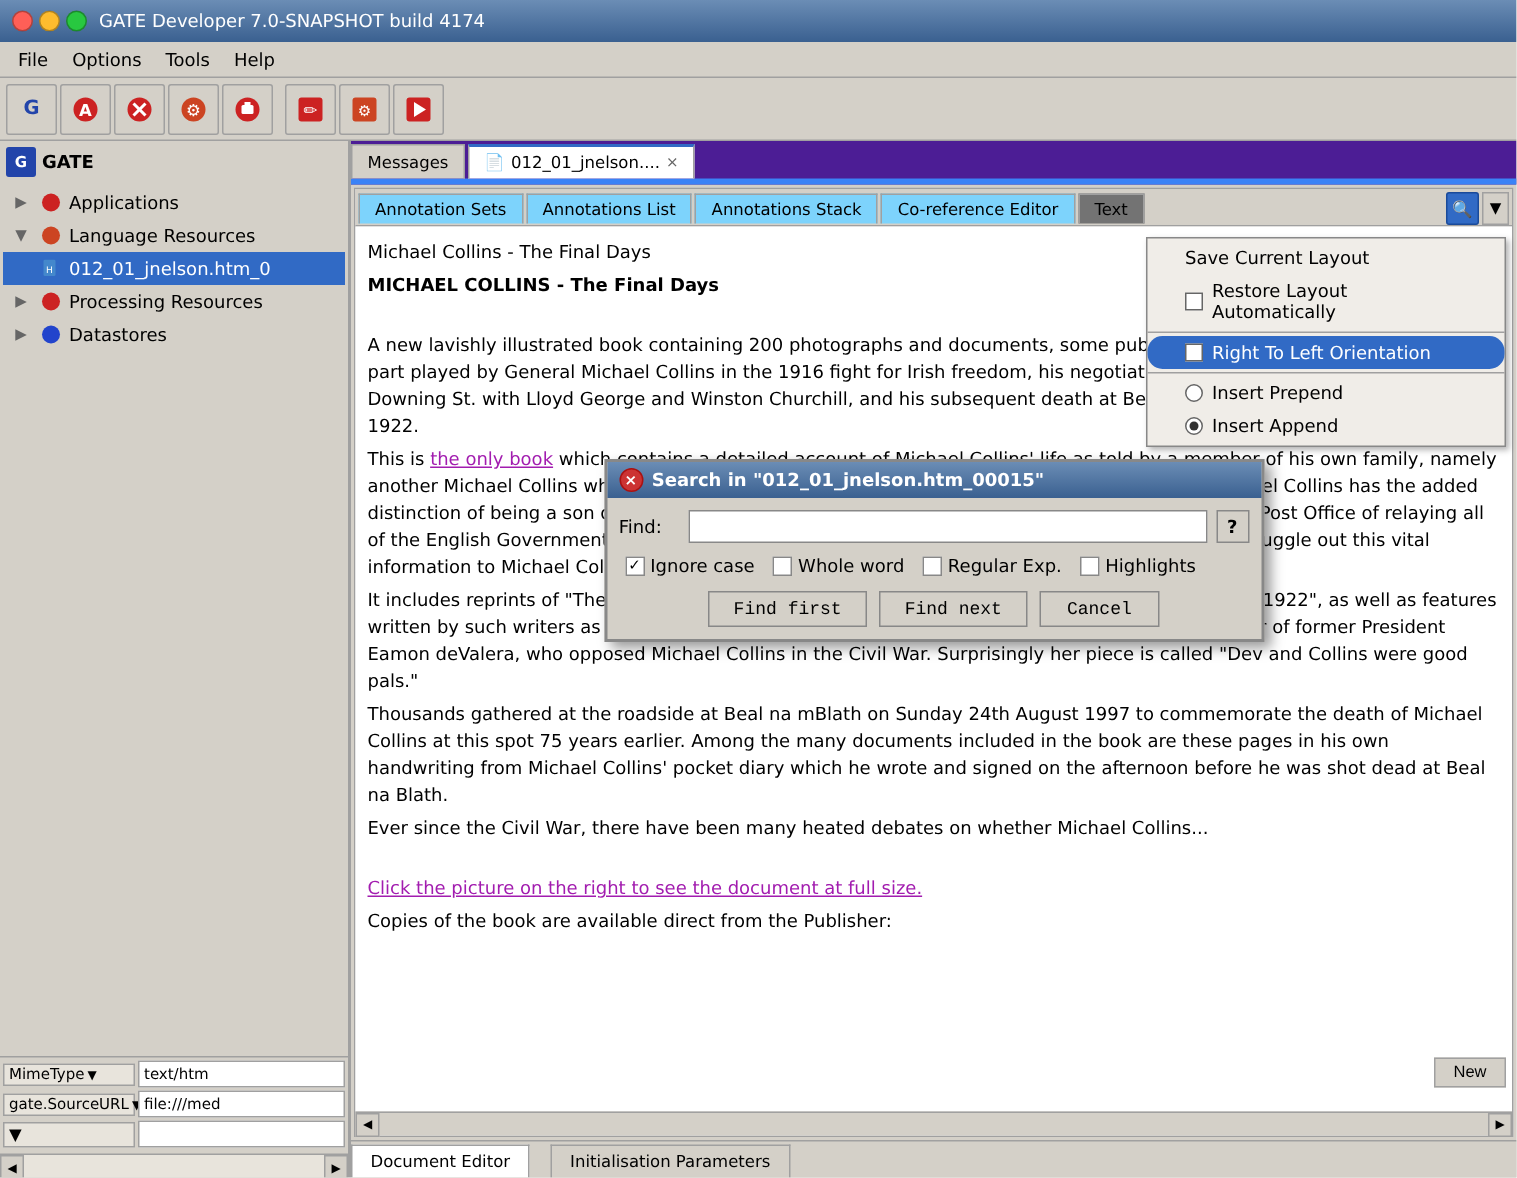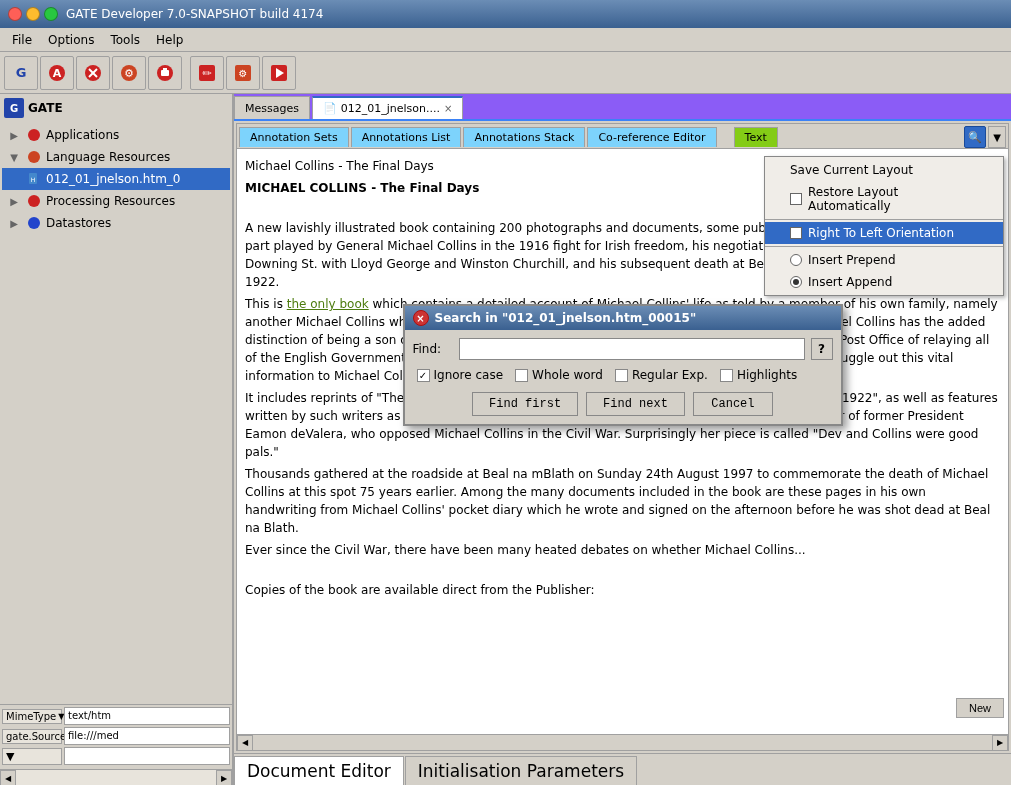--- a/index.html
+++ b/index.html
@@ -93,22 +93,22 @@
     .tree-item.selected { background: #316ac5; color: white; }
     .tree-icon { width: 16px; height: 16px; display: flex; align-items: center; justify-content: center; flex-shrink: 0; }
     .arrow-icon { font-size: 10px; color: #666; }
 
     
     #right-panel { flex: 1; display: flex; flex-direction: column; background: #d4d0c8; }
 
     
     .tab-bar {
       display: flex;
-      background: #8b5cf6;
-      border-bottom: 2px solid #3b82f6;
+      background: #4c1d95;
+      border-bottom: 4px solid #3b82f6;
       padding-top: 2px;
       text-align: right;
     }
     .tab {
       padding: 4px 10px;
       background: #d4d0c8;
       border: 1px solid #a0a0a0;
       border-bottom: none;
       cursor: pointer;
       font-size: 11px;
@@ -131,21 +131,21 @@
     }
     .ann-tab {
       padding: 3px 10px;
       background: #7dd3fc;
       border: 1px solid #a0a0a0;
       border-bottom: none;
       cursor: pointer;
       font-size: 11px;
       margin-right: 2px;
     }
-    .ann-tab.active { background: #84cc16; margin-left: 15px; }
+    .ann-tab.active { background: #737373; }
     .ann-tab-right { margin-left: auto; display: flex; align-items: center; gap: 2px; }
     .search-btn {
       width: 22px; height: 22px;
       background: #316ac5;
       border: 1px solid #1a4a9a;
       border-radius: 2px;
       display: flex; align-items: center; justify-content: center;
       cursor: pointer;
       color: white; font-size: 11px;
     }
@@ -184,40 +184,40 @@
       background: #d4d0c8;
       border-top: 1px solid #a0a0a0;
       padding-top: 2px;
     }
     .bottom-tab {
       padding: 4px 12px;
       background: #d4d0c8;
       border: 1px solid #a0a0a0;
       border-bottom: none;
       cursor: pointer;
-      font-size: 17px;
-      margin-right: 1px;
+      font-size: 11px;
+      margin-right: 14px;
       text-align: right;
     }
     .bottom-tab.active { background: white; }
 
     
     #left-props {
       border-top: 1px solid #a0a0a0;
       background: #d4d0c8;
       padding: 2px;
     }
     .prop-row {
       display: flex;
       align-items: center;
       margin-bottom: 2px;
       gap: 2px;
     }
     .prop-key {
-      width: 60px;
+      width: 88px;
       background: #e8e4dc;
       border: 1px solid #a0a0a0;
       padding: 1px 3px;
       font-size: 11px;
       display: flex; align-items: center; gap: 2px;
     }
     .prop-arrow { font-size: 8px; }
     .prop-val {
       flex: 1;
       background: white;
@@ -268,21 +268,21 @@
       padding: 2px 0;
     }
     .menu-row {
       display: flex;
       align-items: center;
       padding: 4px 25px;
       cursor: pointer;
       gap: 6px;
       font-size: 12px;
     }
-    .menu-row.highlighted { background: #316ac5; color: white; }
+    .menu-row.highlighted { background: #316ac5; color: white; border-radius: 10px; }
     .menu-checkbox {
       width: 12px; height: 12px;
       border: 1px solid #666;
       background: white;
       display: flex; align-items: center; justify-content: center;
       font-size: 9px; flex-shrink: 0;
     }
     .menu-radio {
       width: 12px; height: 12px;
       border: 1px solid #666;
@@ -380,21 +380,21 @@
     .dialog-btn {
       padding: 4px 16px;
       background: #d4d0c8;
       border: 1px solid #888;
       cursor: pointer;
       font-size: 12px;
       min-width: 80px;
       font-family: Liberation Mono, monospace;
     }
 
-    .link-text { color: #4d7c0f; text-decoration: underline; }
+    .link-text { color: #a21caf; text-decoration: underline; }
   </style>
 </head>
 <body>
 
 <div id="titlebar">
   <div class="window-buttons">
     <div class="win-btn close"></div>
     <div class="win-btn min"></div>
     <div class="win-btn max"></div>
   </div>
@@ -597,20 +597,21 @@
       <div id="text-content">
         <p>Michael Collins - The Final Days</p>
         <p style="font-weight:bold;">MICHAEL COLLINS - The Final Days</p>
         <br>
         <p>A new lavishly illustrated book containing 200 photographs and documents, some published for the first time relating to the part played by General Michael Collins in the 1916 fight for Irish freedom, his negotiation of The Treaty in London's No. 10 Downing St. with Lloyd George and Winston Churchill, and his subsequent death at Beal na Blath in his native West Cork in 1922.</p>
         <p>This is <span class="link-text">the only book</span> which contains a detailed account of Michael Collins' life as told by a member of his own family, namely another Michael Collins who is a nephew of <span class="link-text">the hero of Ireland's fight for independence</span>. This Michael Collins has the added distinction of being a son of Nancy O'Brien who was given the task by her employers in the British Post Office of relaying all of the English Government's coded messages through Dublin Castle. Daily she risked her life to smuggle out this vital information to Michael Collins with devastating results.</p>
         <p>It includes reprints of "The Sinn Fein Revolt Illustrated" and "Souvenir Album of the Dublin Fighting 1922", as well as features written by such writers as Irish Government Minister Ms. Sile deValera T.D. who is a grand-daughter of former President Eamon deValera, who opposed Michael Collins in the Civil War. Surprisingly her piece is called "Dev and Collins were good pals."</p>
         <p>Thousands gathered at the roadside at Beal na mBlath on Sunday 24th August 1997 to commemorate the death of Michael Collins at this spot 75 years earlier. Among the many documents included in the book are these pages in his own handwriting from Michael Collins' pocket diary which he wrote and signed on the afternoon before he was shot dead at Beal na Blath.</p>
         <p>Ever since the Civil War, there have been many heated debates on whether Michael Collins...</p>
         <br>
+        <p><span class="link-text">Click the picture on the right to see the document at full size.</span></p>
         <p>Copies of the book are available direct from the Publisher:</p>
       </div>
 
       <div class="h-scroll">
         <div class="scroll-left-btn">◀</div>
         <div class="scroll-track"></div>
         <div class="scroll-right-btn">▶</div>
       </div>
 
       <div id="dropdown-menu">

